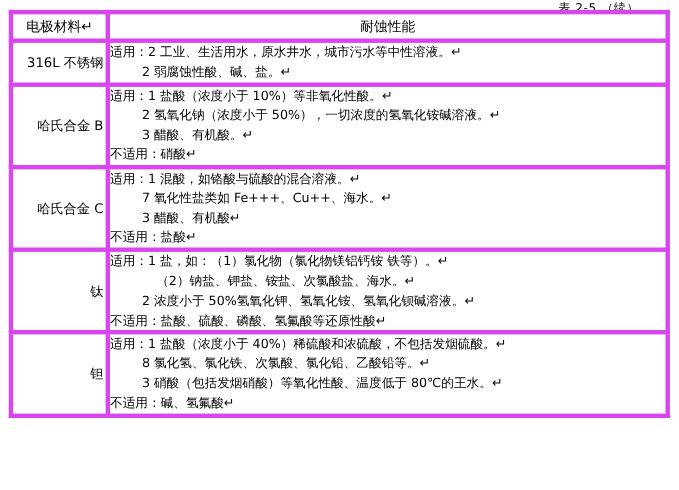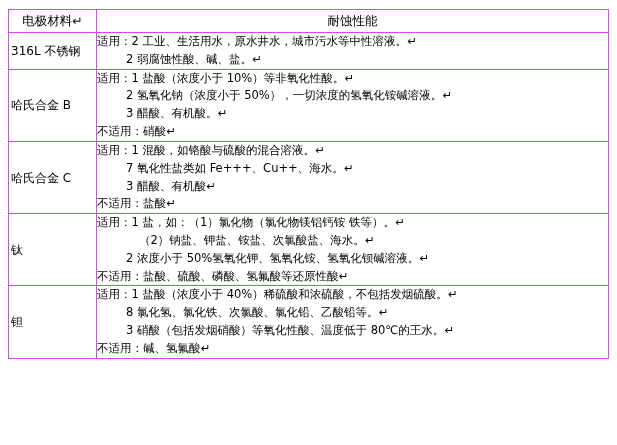--- a/index.html
+++ b/index.html
@@ -30,27 +30,27 @@
   }
   table.mat-table {
     position: absolute;
     top: 9px;
     left: 8px;
     width: 601px;
     border-collapse: collapse;
     table-layout: fixed;
   }
   table.mat-table td {
-    border: 1px solid #d946ef;
+    border: 4px solid #d946ef;
     vertical-align: middle;
     padding: 0;
   }
   td.col-mat {
     width: 88px;
-    text-align: left;
+    text-align: right;
     font-size: 12px;
     line-height: 1.5;
   }
   td.col-perf {
     padding: 2px 4px 3px 4px;
     font-size: 11.5px;
     line-height: 1.55;
   }
   .hdr td {
     text-align: center;
@@ -67,20 +67,21 @@
   .mat-label {
     display: block;
     padding: 0 2px;
   }
 </style>
 </head>
 <body>
 
 <div class="page">
 
+  <div class="table-caption">表 2-5 （续）</div>
 
   <table class="mat-table">
     <colgroup>
       <col style="width:88px">
       <col>
     </colgroup>
     <tbody>
       <tr class="hdr">
         <td class="col-mat">电极材料↵</td>
         <td class="col-perf" style="">耐蚀性能</td>

